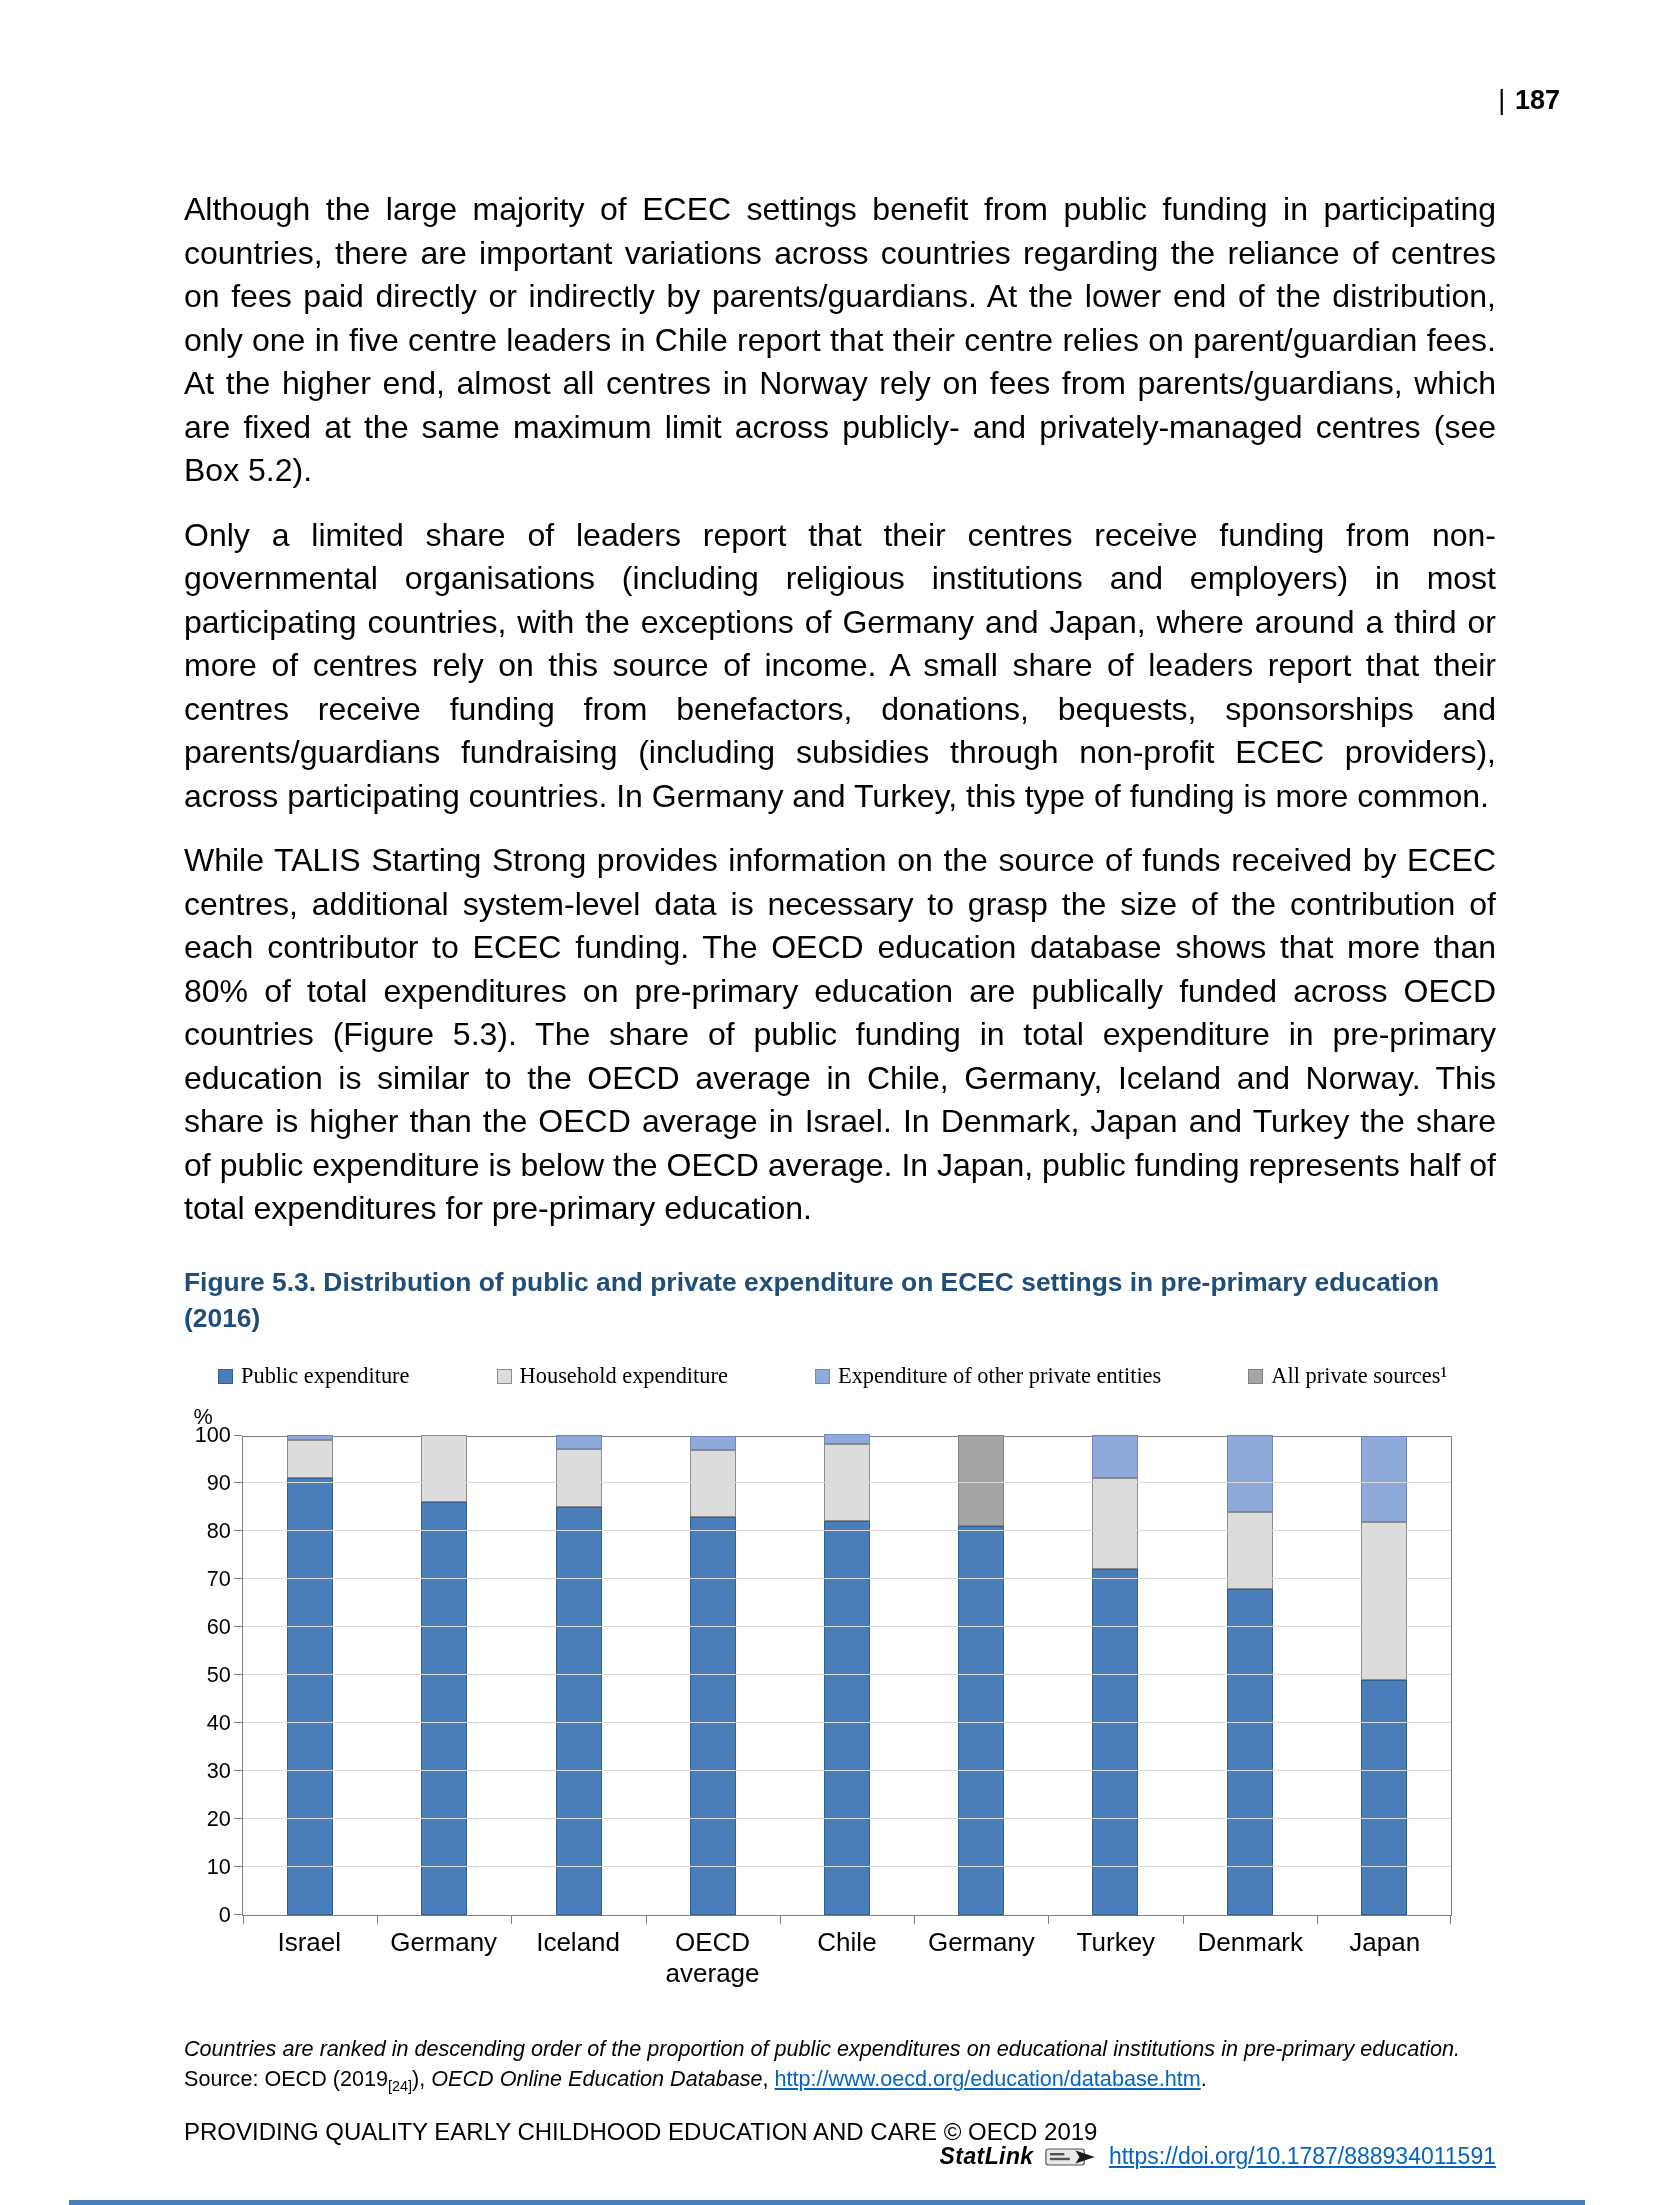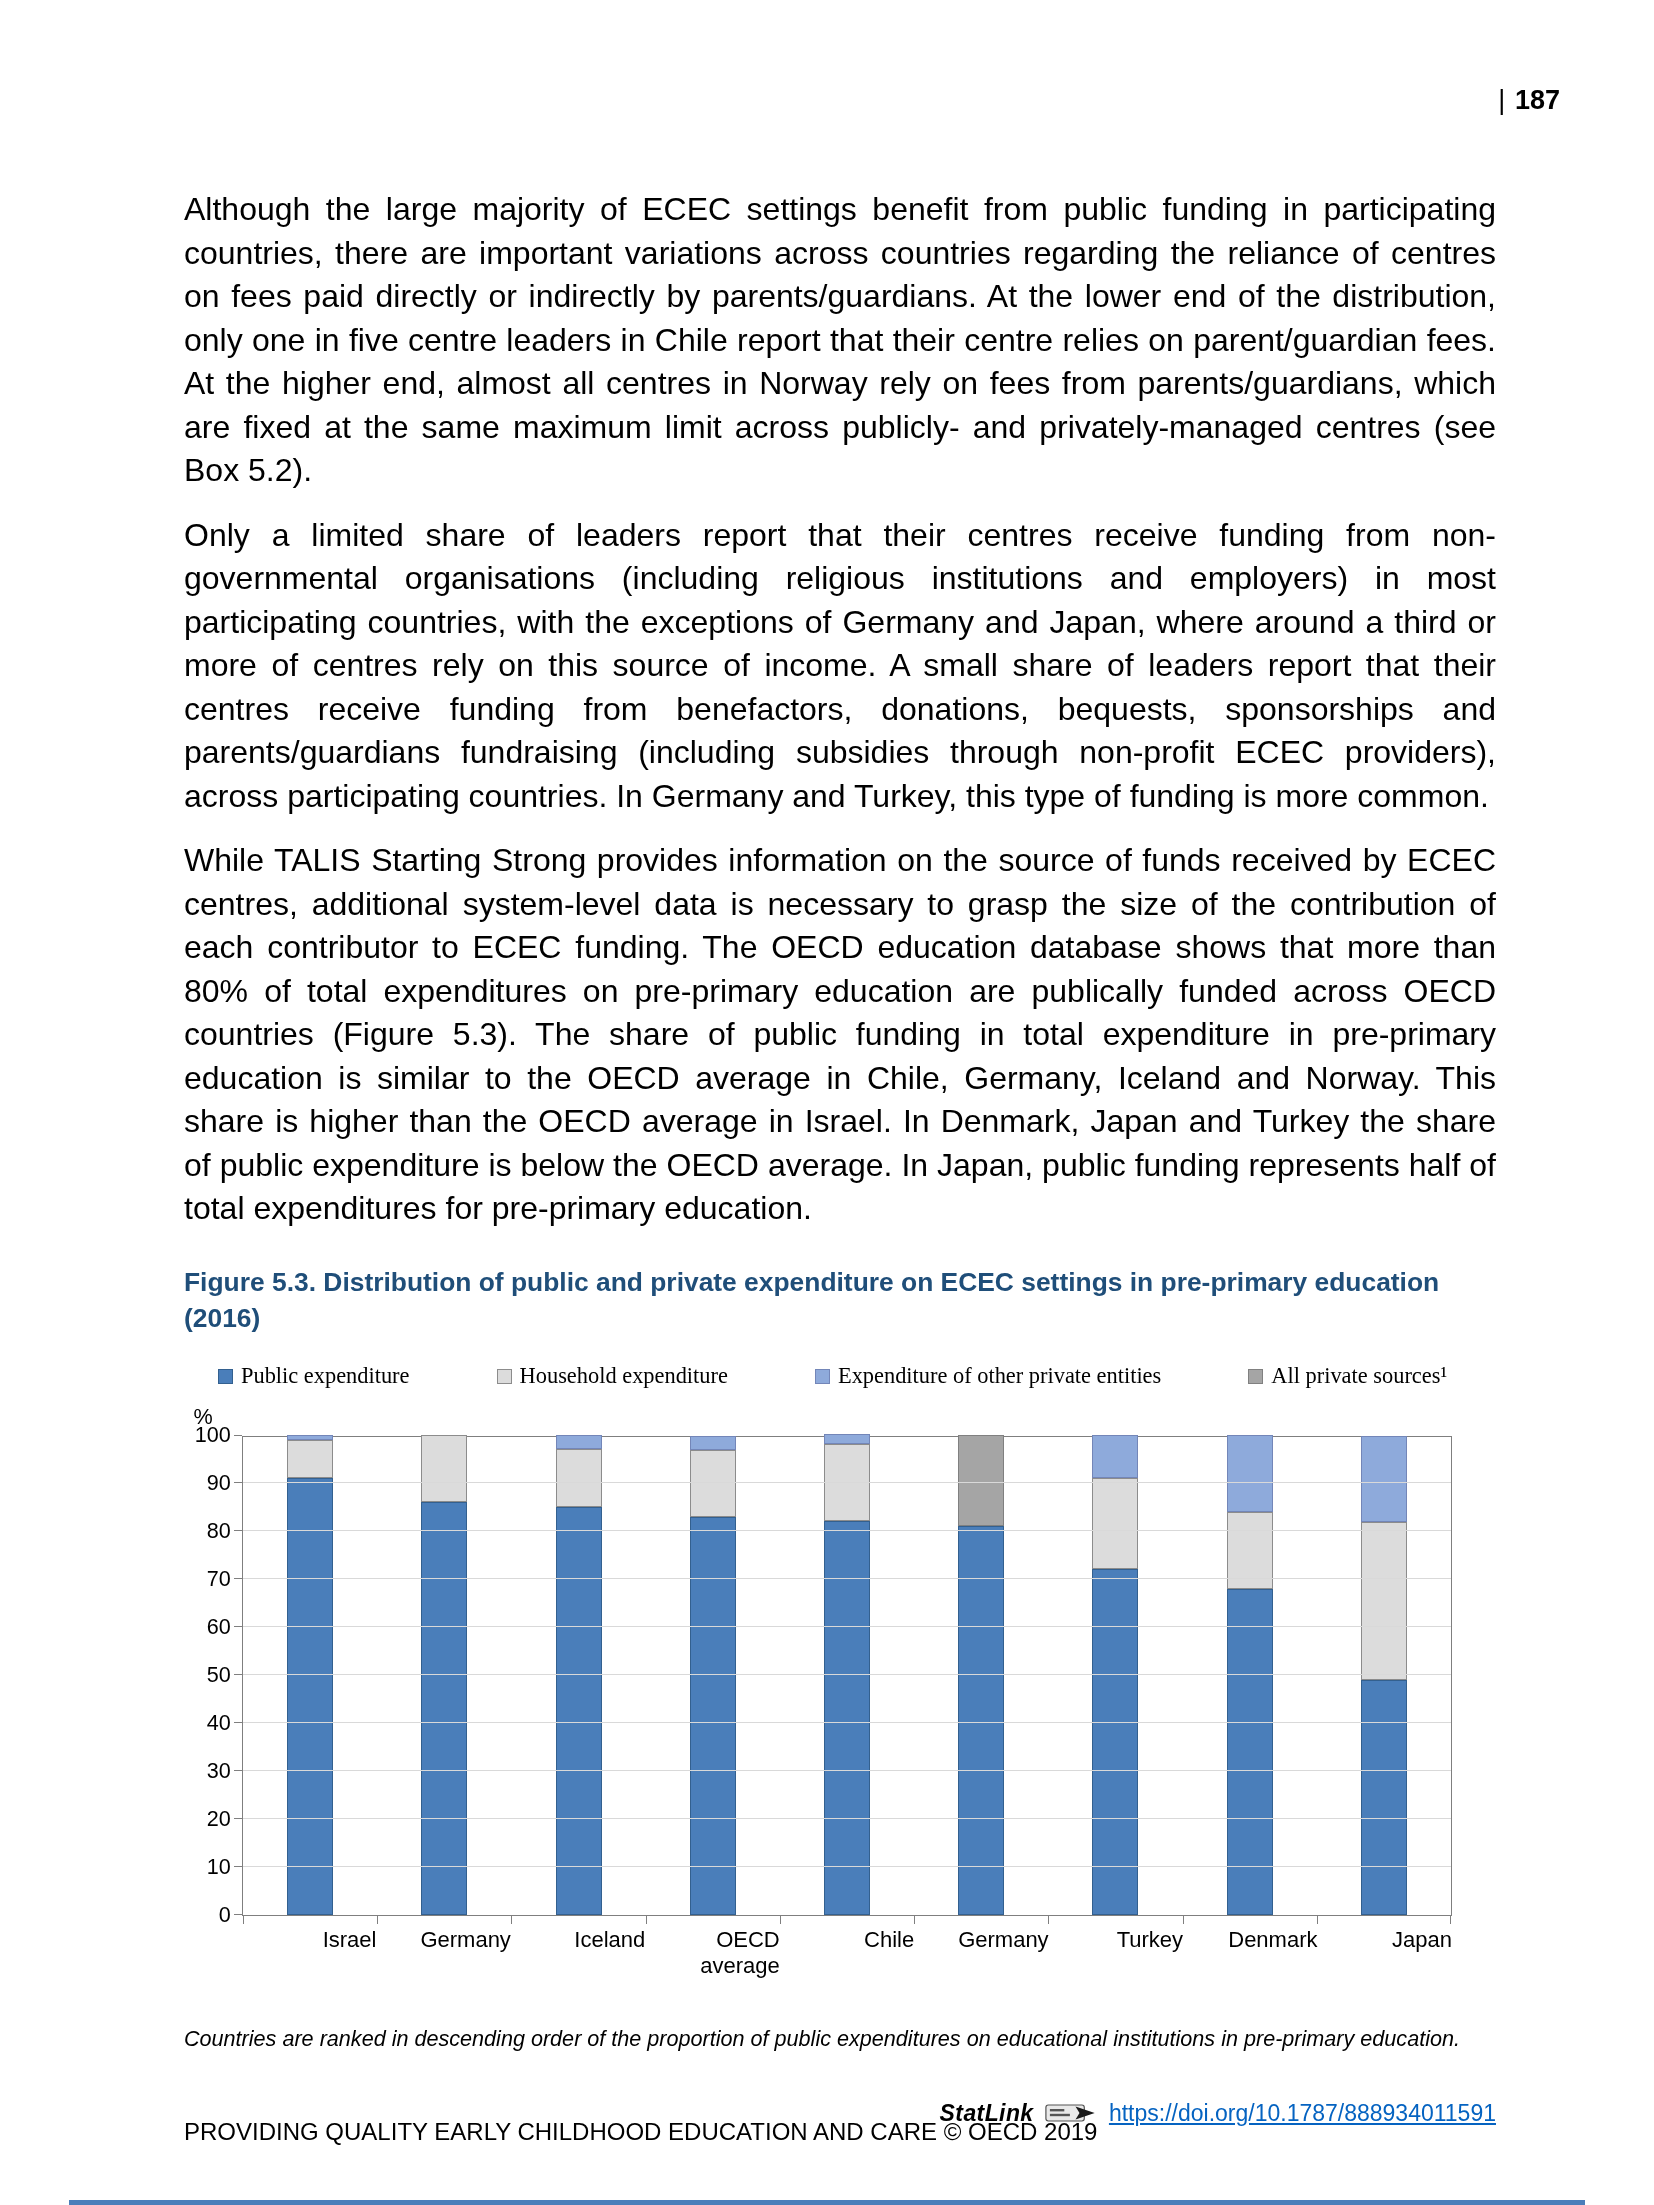--- a/index.html
+++ b/index.html
@@ -27,21 +27,21 @@
   .xtick-mark { position:absolute; bottom:-8.8px; width:0.8px; height:8px; background:#7f7f7f; }
   .bars { position:absolute; left:0; right:0; top:0; bottom:0; display:flex; align-items:flex-end; }
   .slot { flex:1; display:flex; justify-content:center; align-items:flex-end; height:100%; }
   .stack { display:flex; flex-direction:column-reverse; width:46px; }
   .seg { width:100%; border:0.8px solid #8c8c8c; }
   .seg-0 { border-color:#33608f; }
   .seg-1 { border-color:#8c8c8c; }
   .seg-2 { border-color:#7386b8; }
   .seg-3 { border-color:#808080; }
   .x-labels { margin-left:58px; display:flex; margin-top:11.2px; }
-  .x-label { flex:1; text-align:right; font-size:22px; }
+  .x-label { flex:1; text-align:center; font-size:26px; }
   .notes { margin-top:45px; font-size:21.6px; line-height:1.38; }
   .italic { font-style:italic; }
   .link { color:#0563c1; text-decoration:underline; cursor:pointer; }
   .notes sub { font-size:14.4px; }
   .statlink-row { margin-top:46px; display:flex; justify-content:flex-end; align-items:center; gap:11.2px; font-size:23px; }
   .statlink-word { font-weight:bold; font-style:italic; letter-spacing:0.4px; }
   .statlink-icon { display:inline-flex; align-items:center; }
   .footer { position:absolute; left:184px; bottom:59px; font-size:24px; }
   .page-edge { position:absolute; bottom:0; left:69px; right:69px; height:4.8px; background:#4a7eba; }
 </style>
@@ -200,20 +200,23 @@
           <div class="x-label">Chile</div>
           <div class="x-label">Germany</div>
           <div class="x-label">Turkey</div>
           <div class="x-label">Denmark</div>
           <div class="x-label">Japan</div>
         </div>
     </div>
 
     <div class="notes">
       <div class="italic">Countries are ranked in descending order of the proportion of public expenditures on educational institutions in pre-primary education.</div>
+      <div>
+        <span>Source: OECD (2019</span><sub>[24]</sub><span>), </span><span class="italic">OECD Online Education Database</span><span>, </span><a class="link">http://www.oecd.org/education/database.htm</a><span>.</span>
+      </div>
     </div>
 
     <div class="statlink-row">
       <span class="statlink-word">StatLink</span>
       <span class="statlink-icon">
         <svg width="53" height="24" viewBox="0 0 66 30">
           <rect x="1" y="5" width="48" height="20" rx="3" fill="#e9e9e9" stroke="#555" stroke-width="1.5"></rect>
           <rect x="6" y="10" width="18" height="3" fill="#555"></rect>
           <rect x="6" y="16" width="25" height="3" fill="#555"></rect>
           <path d="M38 7 L62 15 L38 23 L43 15 Z" fill="#1a1a1a"></path>

